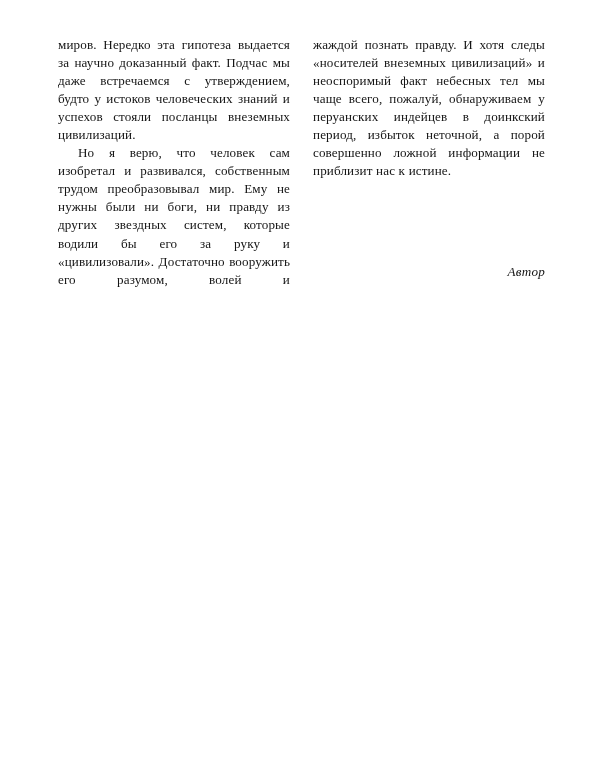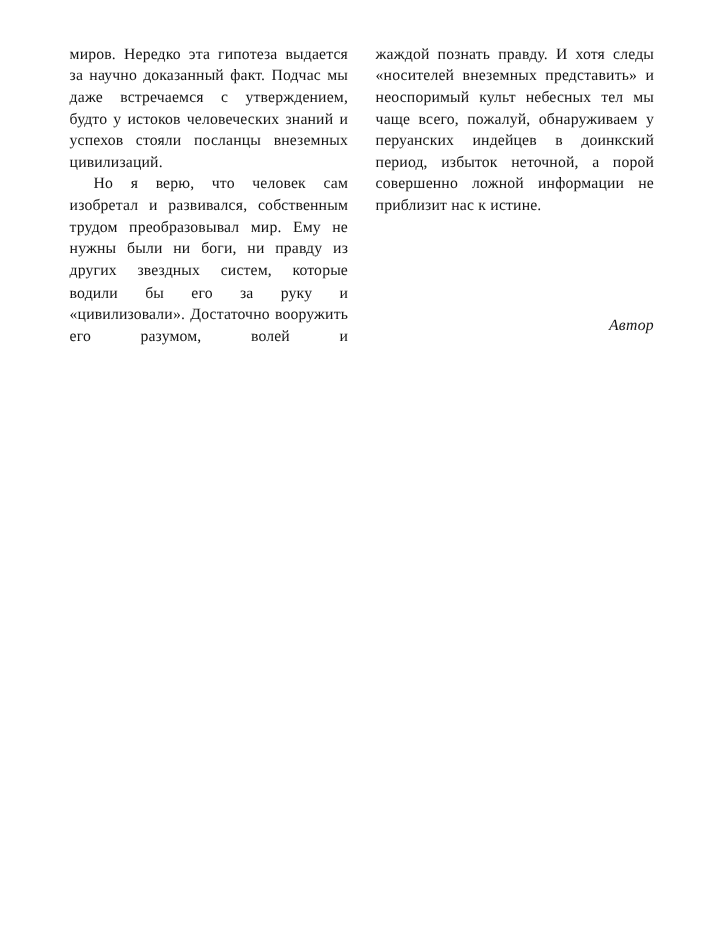--- a/index.html
+++ b/index.html
@@ -87,21 +87,21 @@
 <div class="page">
 
   <div class="text-block">
 
     <div class="column">
       <p class="para continues">миров. Нередко эта гипотеза выдается за научно доказанный факт. Подчас мы даже встречаемся с утверждением, будто у истоков человеческих знаний и успехов стояли посланцы внеземных цивилизаций.</p>
       <p class="para indent continues">Но я верю, что человек сам изобретал и развивался, собственным трудом преобразовывал мир. Ему не нужны были ни боги, ни правду из других звездных систем, которые водили бы его за руку и «цивилизовали». Достаточно вооружить его разумом, волей и</p>
     </div>
 
     <div class="column">
-      <p class="para">жаждой познать правду. И хотя следы «носителей внеземных представить» и неоспоримый культ небесных тел мы чаще всего, пожалуй, обнаруживаем у перуанских индейцев в доинкский период, избыток неточной, а порой совершенно ложной информации не приблизит нас к истине.</p>
+      <p class="para">жаждой познать правду. И хотя следы «носителей внеземных цивилизаций» и неоспоримый факт небесных тел мы чаще всего, пожалуй, обнаруживаем у перуанских индейцев в доинкский период, избыток неточной, а порой совершенно ложной информации не приблизит нас к истине.</p>
     </div>
 
   </div>
 
   <div class="signature-row">
     <span class="signature">Автор</span>
   </div>
 
 </div>
 

